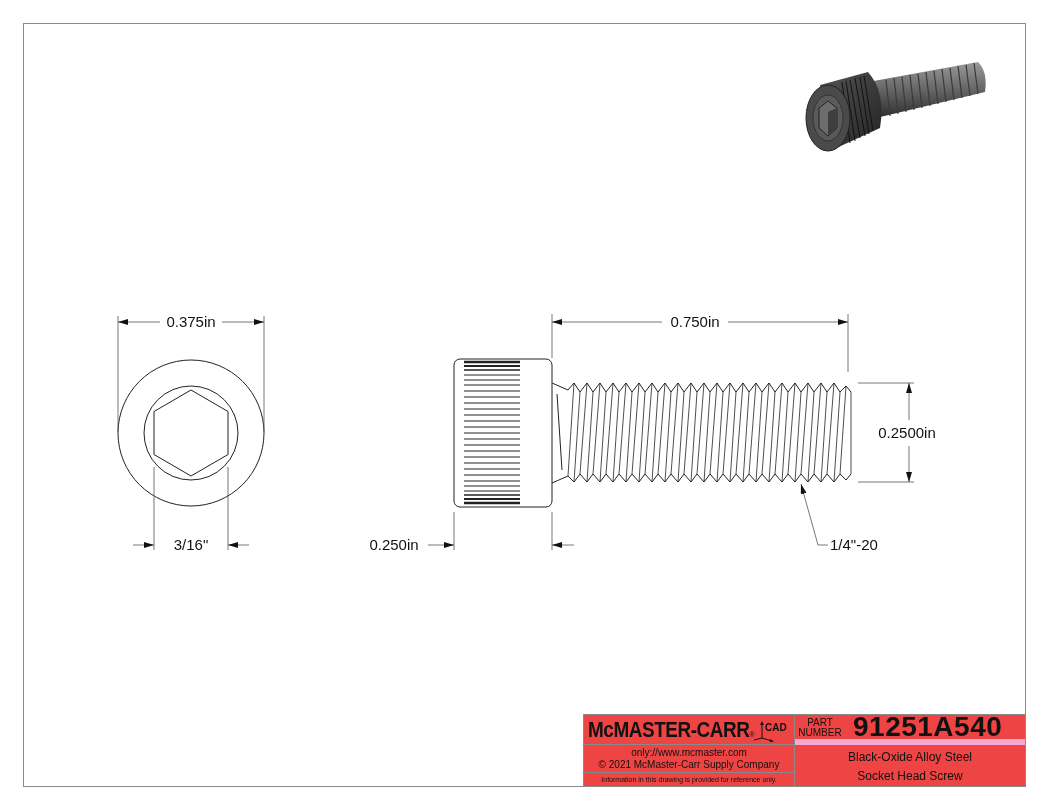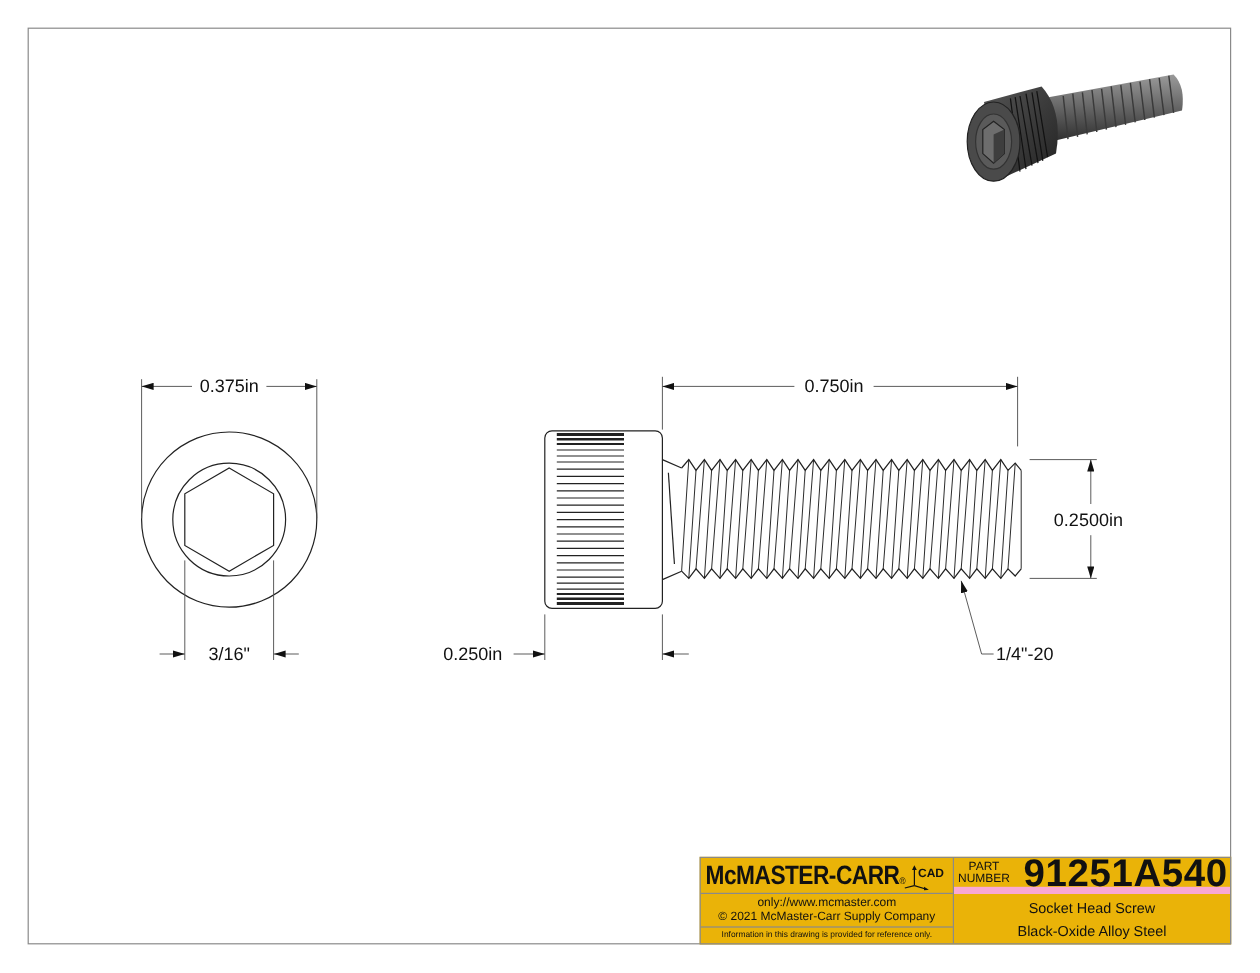--- a/index.html
+++ b/index.html
@@ -3,38 +3,38 @@
   <meta charset="utf-8">
   <style>
     html, body { margin: 0; padding: 0; background: #ffffff; }
     body { width: 1050px; height: 811px; position: relative; overflow: hidden;
            font-family: "Liberation Sans", sans-serif; color: #111; }
     .sheet { position: absolute; left: 23px; top: 23px; width: 1003px; height: 764px;
              border: 1px solid #8a8a8a; box-sizing: border-box; }
     svg.drawing { position: absolute; left: 0; top: 0; }
     .dim-text { font-family: "Liberation Sans", sans-serif; font-size: 15px; fill: #111; }
     .tb { position: absolute; left: 583px; top: 714px; width: 443px; height: 73px;
-          border: 1px solid #8a8a8a; box-sizing: border-box; background: #eab308; }
+          border: 1px solid #8a8a8a; box-sizing: border-box; background: #ef4444; }
     .tb-left { position: absolute; left: 0; top: 0; width: 211px; height: 100%;
                border-right: 1px solid #8a8a8a; box-sizing: border-box; }
     .tb-logo { height: 30px; border-bottom: 1px solid #8a8a8a; box-sizing: border-box;
                display: flex; align-items: center; padding-left: 4px; }
     .logo-text { font-family: "Liberation Sans", sans-serif; font-weight: 900; font-size: 22px;
                  letter-spacing: -0.5px; color: #111; transform: scaleX(0.86); transform-origin: left center;
                  white-space: nowrap; }
     .logo-reg { font-size: 8px; font-weight: normal; }
     .cad-mark { position: absolute; left: 168px; top: 3px; width: 40px; height: 24px; }
     .tb-url { height: 28px; border-bottom: 1px solid #8a8a8a; box-sizing: border-box;
               text-align: center; font-size: 10px; line-height: 12px; padding-top: 2px; }
     .tb-note { height: 14px; text-align: center; font-size: 7px; line-height: 13px; }
     .tb-right { position: absolute; left: 211px; top: 0; right: 0; height: 100%; }
     .tb-part { height: 30px; border-bottom: 6px solid #f9a8d4; box-sizing: border-box;
                display: flex; align-items: center; }
     .part-lbl { font-size: 10px; line-height: 10px; text-align: center; width: 50px; padding-top: 2px; }
-    .part-num { font-size: 32px; font-weight: bold; margin-left: 8px; letter-spacing: 0.5px; }
+    .part-num { font-size: 28px; font-weight: bold; margin-left: 8px; letter-spacing: 0.5px; }
     .tb-desc { text-align: center; font-size: 12px; line-height: 19px; padding-top: 3px; }
   </style>
 </head>
 <body>
 
 <div class="sheet"></div>
 
 <svg class="drawing" width="1050" height="811" viewBox="0 0 1050 811">
   <defs>
     <marker id="arr" viewBox="0 0 10 6" refX="10" refY="3" markerWidth="10" markerHeight="6" orient="auto-start-reverse" markerUnits="userSpaceOnUse">
@@ -235,17 +235,17 @@
   </div>
   <div class="tb-right">
     <div class="tb-part">
       <div class="part-lbl">
         <div>PART</div>
         <div>NUMBER</div>
       </div>
       <div class="part-num">91251A540</div>
     </div>
     <div class="tb-desc">
+      <div>Black-Oxide Alloy Steel</div>
       <div>Socket Head Screw</div>
-      <div>Black-Oxide Alloy Steel</div>
     </div>
   </div>
 </div>
 
 </body></html>

